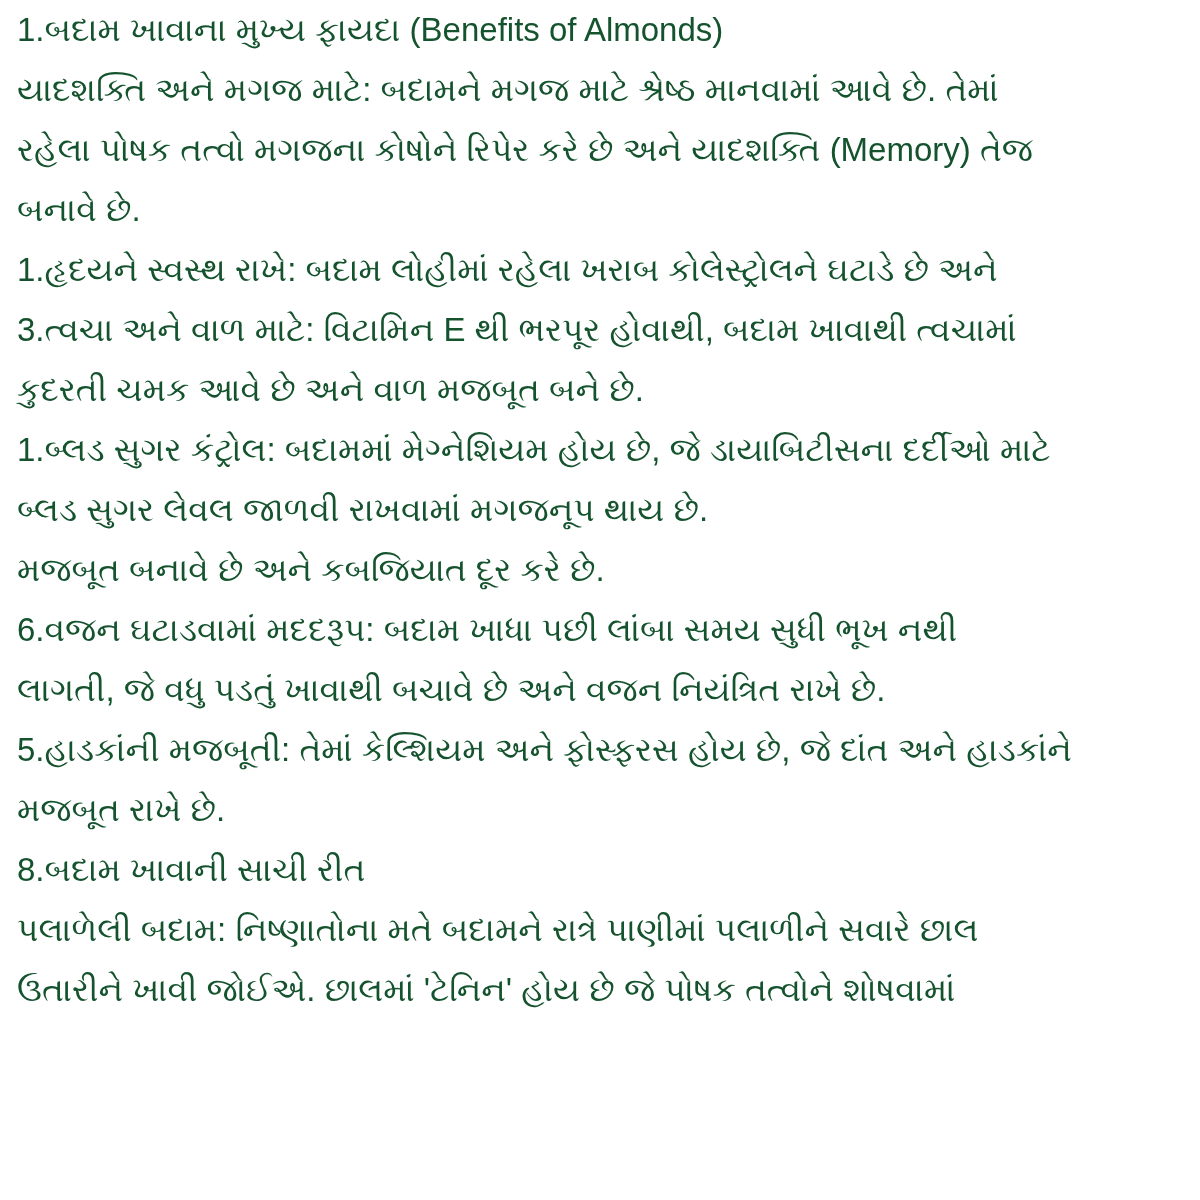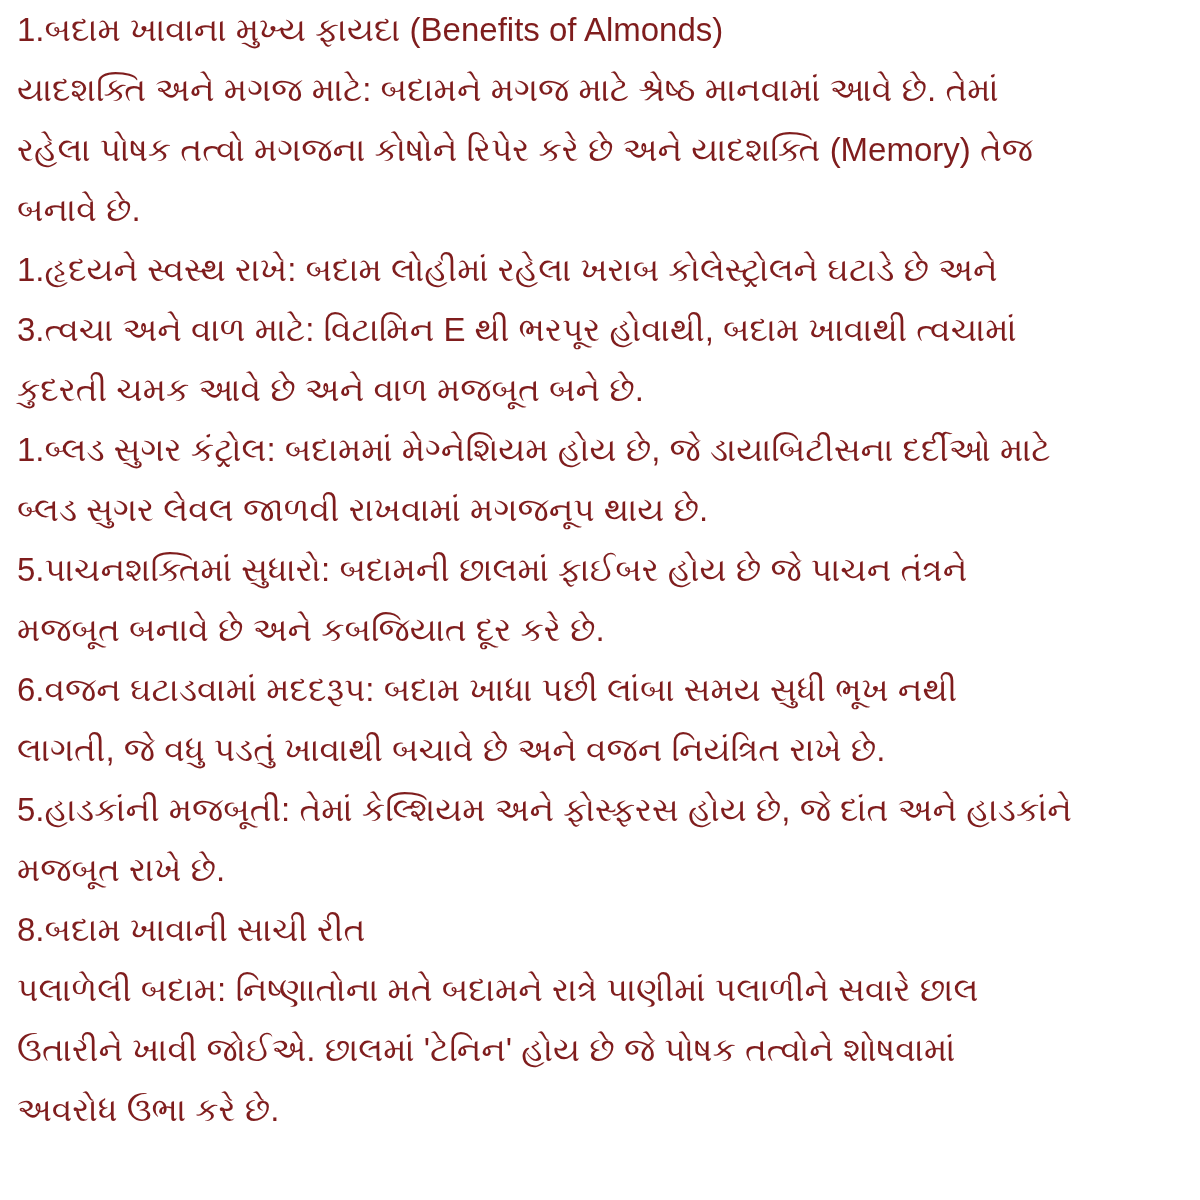--- a/index.html
+++ b/index.html
@@ -16,41 +16,39 @@
   .doc {
     box-sizing: border-box;
     width: 1200px;
     height: 1200px;
     padding: 0 14px 0 17px;
   }
   .line {
     font-size: 33px;
     line-height: 60px;
     height: 60px;
-    color: #7f1d1d;
+    color: #14532d;
     white-space: nowrap;
     letter-spacing: 0px;
   }
 </style>
 </head>
 <body>
 
 <div class="doc">
   <div class="line">1.બદામ ખાવાના મુખ્ય ફાયદા (Benefits of Almonds)</div>
   <div class="line">યાદશક્તિ અને મગજ માટે: બદામને મગજ માટે શ્રેષ્ઠ માનવામાં આવે છે. તેમાં</div>
   <div class="line">રહેલા પોષક તત્વો મગજના કોષોને રિપેર કરે છે અને યાદશક્તિ (Memory) તેજ</div>
   <div class="line">બનાવે છે.</div>
   <div class="line">1.હૃદયને સ્વસ્થ રાખે: બદામ લોહીમાં રહેલા ખરાબ કોલેસ્ટ્રોલને ઘટાડે છે અને</div>
   <div class="line">3.ત્વચા અને વાળ માટે: વિટામિન E થી ભરપૂર હોવાથી, બદામ ખાવાથી ત્વચામાં</div>
   <div class="line">કુદરતી ચમક આવે છે અને વાળ મજબૂત બને છે.</div>
   <div class="line">1.બ્લડ સુગર કંટ્રોલ: બદામમાં મેગ્નેશિયમ હોય છે, જે ડાયાબિટીસના દર્દીઓ માટે</div>
   <div class="line">બ્લડ સુગર લેવલ જાળવી રાખવામાં મગજનૂપ થાય છે.</div>
-  <div class="line">5.પાચનશક્તિમાં સુધારો: બદામની છાલમાં ફાઈબર હોય છે જે પાચન તંત્રને</div>
   <div class="line">મજબૂત બનાવે છે અને કબજિયાત દૂર કરે છે.</div>
   <div class="line">6.વજન ઘટાડવામાં મદદરૂપ: બદામ ખાધા પછી લાંબા સમય સુધી ભૂખ નથી</div>
   <div class="line">લાગતી, જે વધુ પડતું ખાવાથી બચાવે છે અને વજન નિયંત્રિત રાખે છે.</div>
   <div class="line">5.હાડકાંની મજબૂતી: તેમાં કેલ્શિયમ અને ફોસ્ફરસ હોય છે, જે દાંત અને હાડકાંને</div>
   <div class="line">મજબૂત રાખે છે.</div>
   <div class="line">8.બદામ ખાવાની સાચી રીત</div>
   <div class="line">પલાળેલી બદામ: નિષ્ણાતોના મતે બદામને રાત્રે પાણીમાં પલાળીને સવારે છાલ</div>
   <div class="line">ઉતારીને ખાવી જોઈએ. છાલમાં 'ટેનિન' હોય છે જે પોષક તત્વોને શોષવામાં</div>
-  <div class="line">અવરોધ ઉભા કરે છે.</div>
 </div>
 
 </body></html>

